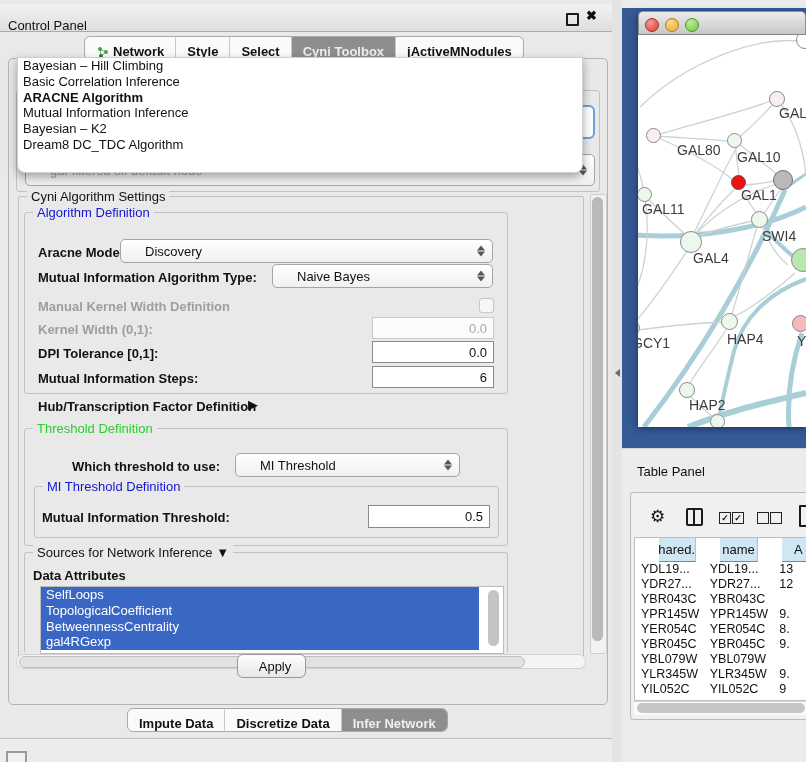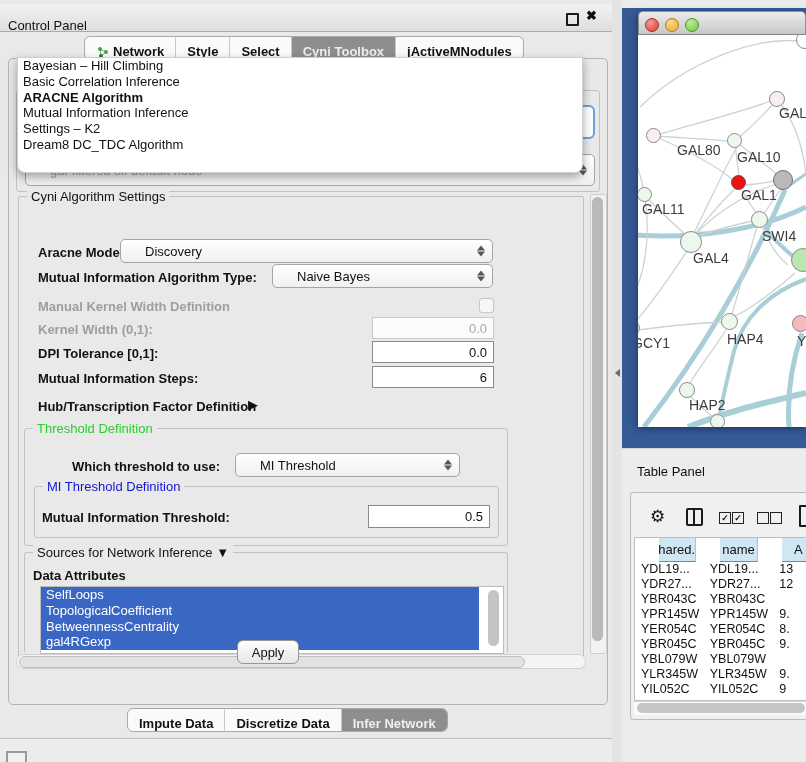--- a/index.html
+++ b/index.html
@@ -109,36 +109,39 @@
             <i class="dn"></i>
           </span>
       </div>
     </div>
 
     <div class="abs popup">
       <span class="pitem">Bayesian – Hill Climbing</span>
       <span class="pitem">Basic Correlation Inference</span>
       <span class="pitem bold">ARACNE Algorithm</span>
       <span class="pitem">Mutual Information Inference</span>
-      <span class="pitem">Settings – K2</span>
+      <span class="pitem">Bayesian – K2</span>
       <span class="pitem">Dream8 DC_TDC Algorithm</span>
     </div>
 
     <div class="abs gbox" style="left:18px;top:196px;width:564px;height:470px;border-radius:2px;">
       <span class="glabel">Cyni Algorithm Settings</span>
     </div>
 
     <div class="abs vsb" style="left:590px;top:194px;width:15px;height:458px;">
       <div class="thumb" style="position:absolute;left:1px;top:2px;width:11px;height:444px;"></div>
     </div>
 
     <div class="abs" style="left:16px;top:654px;width:568px;height:13px;background:#f4f4f4;border:1px solid #d2d2d2;border-radius:7px;">
       <div class="thumb" style="position:absolute;left:2px;top:1px;width:504px;height:10px;background:#e2e2e2;border:1px solid #bdbdbd;border-radius:6px;"></div>
     </div>
 
+    <div class="abs gbox" style="left:24px;top:212px;width:482px;height:180px;">
+      <span class="glabel" style="color:#1414d2;">Algorithm Definition</span>
+    </div>
     <span class="abs f13 bold" style="left:38px;top:245px;">Aracne Mode:</span>
     <div class="abs combo" style="left:120px;top:239px;width:373px;height:24px;">
       <span>Discovery</span>
       <span class="spin">
           <i class="up"></i>
           <i class="dn"></i>
         </span>
     </div>
     <span class="abs f13 bold" style="left:38px;top:270px;">Mutual Information Algorithm Type:</span>
     <div class="abs combo" style="left:272px;top:264px;width:221px;height:24px;">
@@ -195,21 +198,21 @@
     <div class="abs" style="left:40px;top:586px;width:462px;height:66px;background:#fff;border:1px solid #bdbdbd;overflow:hidden;">
       <div style="width:438px;">
         <div class="listblue">SelfLoops</div>
         <div class="listblue">TopologicalCoefficient</div>
         <div class="listblue">BetweennessCentrality</div>
         <div class="listblue">gal4RGexp</div>
       </div>
       <div class="thumb" style="position:absolute;right:4px;top:3px;width:11px;height:56px;background:#c4c4c4;"></div>
     </div>
 
-    <div class="abs btn" style="left:237px;top:640px;width:60px;height:22px;">
+    <div class="abs btn" style="left:237px;top:654px;width:60px;height:22px;padding-left:7px;">
       <span>Apply</span>
     </div>
 
     <div class="abs tabbar" style="left:127px;top:708px;">
       <div class="tab">
           <span>Impute Data</span>
         </div>
       <div class="tab">
           <span>Discretize Data</span>
         </div>

